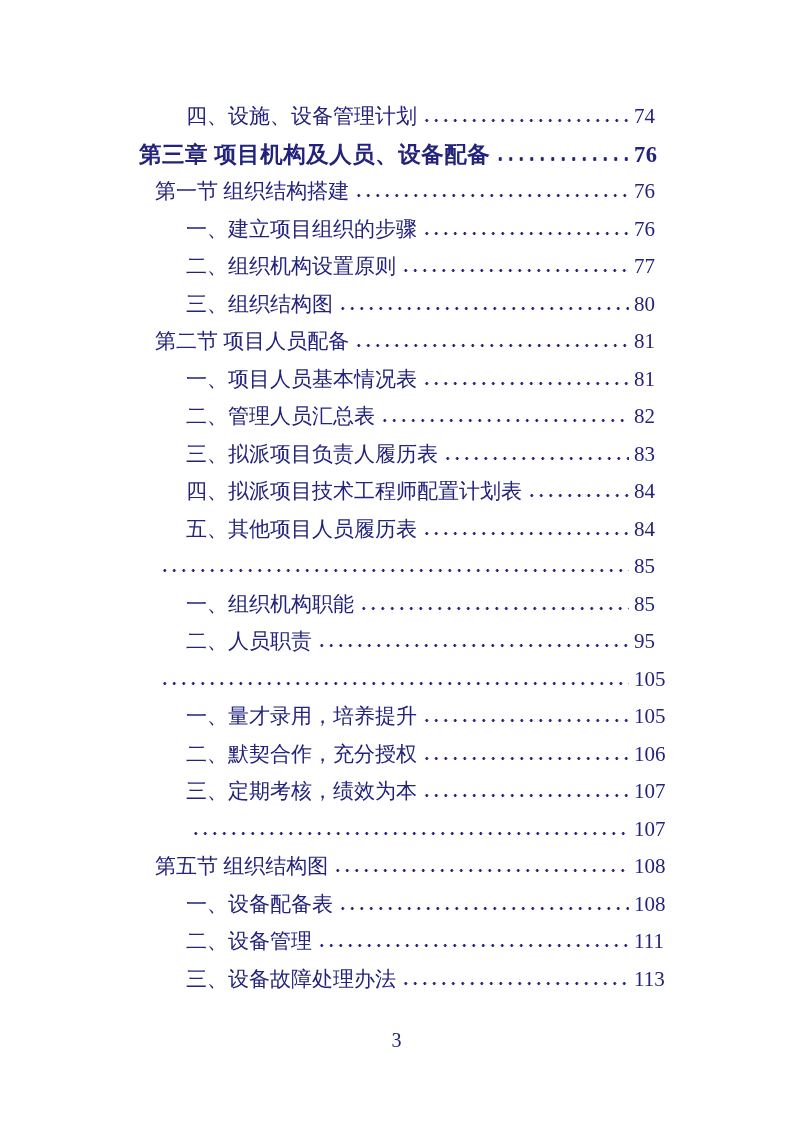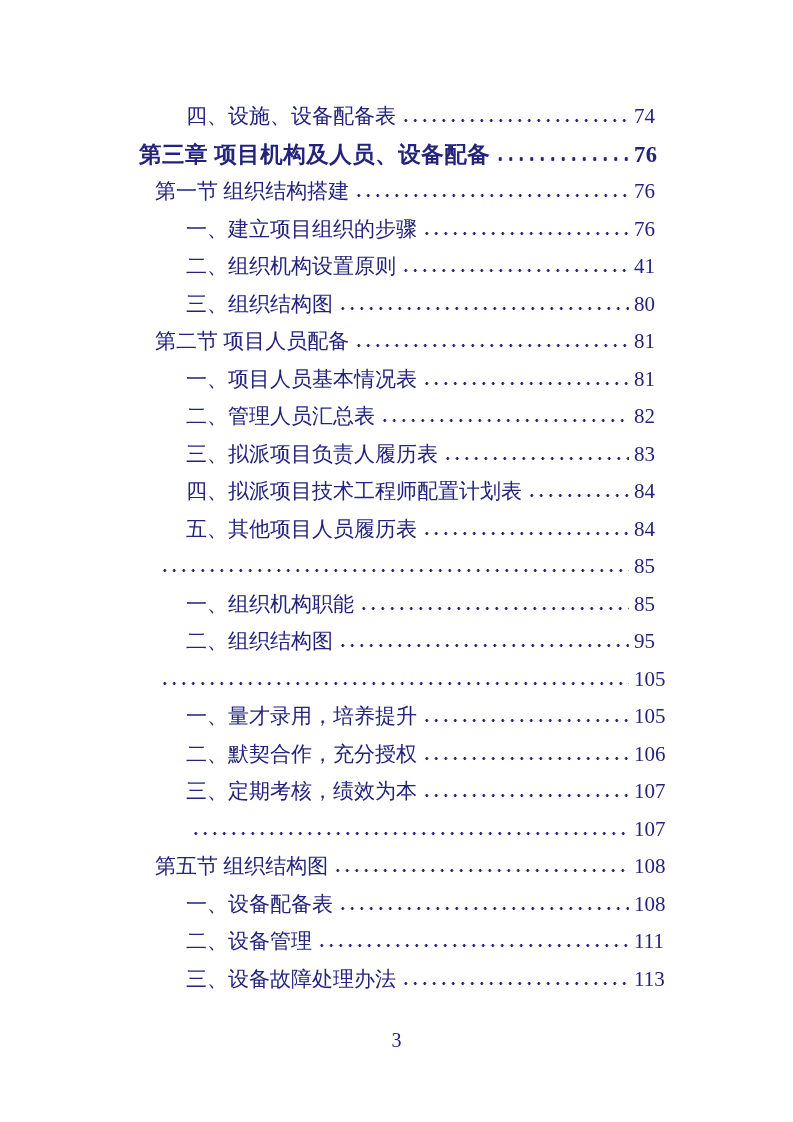--- a/index.html
+++ b/index.html
@@ -63,21 +63,21 @@
     font-size: 20px;
     line-height: 28px;
   }
 </style>
 </head>
 <body style="background: rgb(255, 255, 255);">
 
 <div class="page">
   <div class="toc">
   <div class="row level-item">
-    <span class="label">四、设施、设备配备表</span>
+    <span class="label">四、设施、设备管理计划</span>
     <span class="dots"></span>
     <span class="pagenum">74</span>
   </div>
 
   <div class="row level-chapter">
     <span class="label">第三章 项目机构及人员、设备配备</span>
     <span class="dots"></span>
     <span class="pagenum">76</span>
   </div>
 
@@ -89,21 +89,21 @@
 
   <div class="row level-item">
     <span class="label">一、建立项目组织的步骤</span>
     <span class="dots"></span>
     <span class="pagenum">76</span>
   </div>
 
   <div class="row level-item">
     <span class="label">二、组织机构设置原则</span>
     <span class="dots"></span>
-    <span class="pagenum">41</span>
+    <span class="pagenum">77</span>
   </div>
 
   <div class="row level-item">
     <span class="label">三、组织结构图</span>
     <span class="dots"></span>
     <span class="pagenum">80</span>
   </div>
 
   <div class="row level-section">
     <span class="label">第二节 项目人员配备</span>
@@ -146,21 +146,21 @@
     <span class="pagenum">85</span>
   </div>
 
   <div class="row level-item">
     <span class="label">一、组织机构职能</span>
     <span class="dots"></span>
     <span class="pagenum">85</span>
   </div>
 
   <div class="row level-item">
-    <span class="label">二、组织结构图</span>
+    <span class="label">二、人员职责</span>
     <span class="dots"></span>
     <span class="pagenum">95</span>
   </div>
 
   <div class="row level-section">
     <span class="dots"></span>
     <span class="pagenum">105</span>
   </div>
 
   <div class="row level-item">

